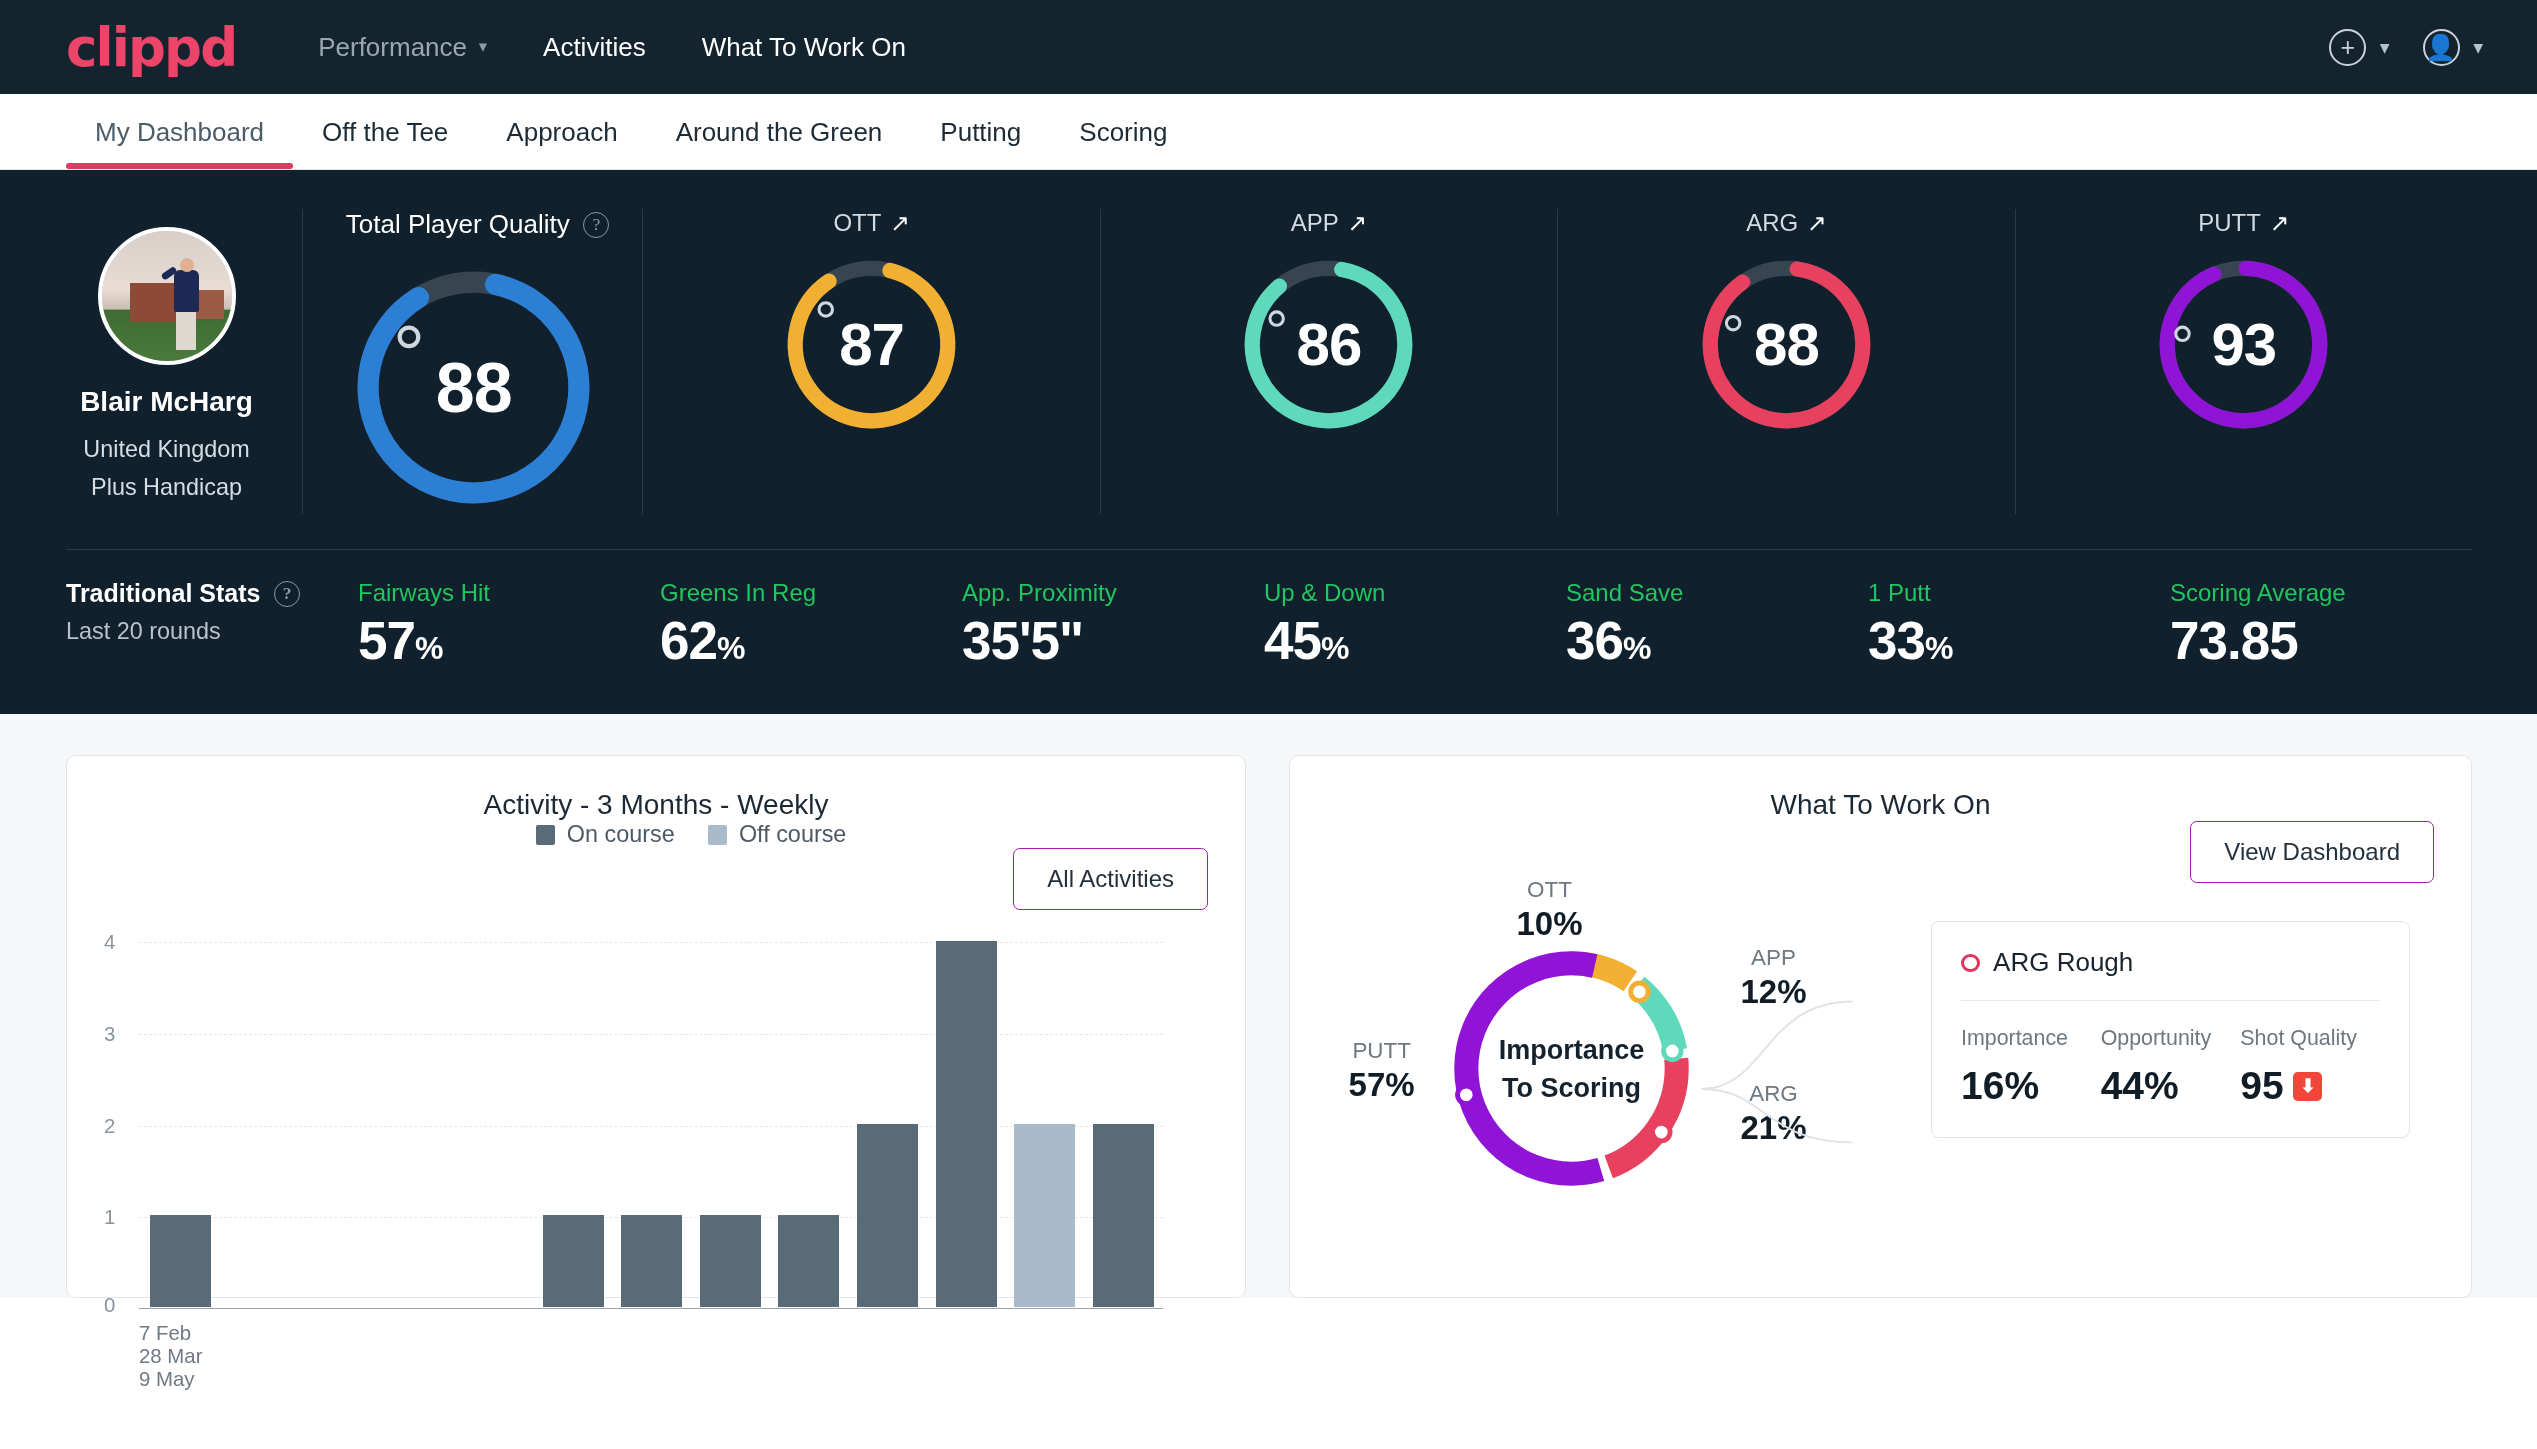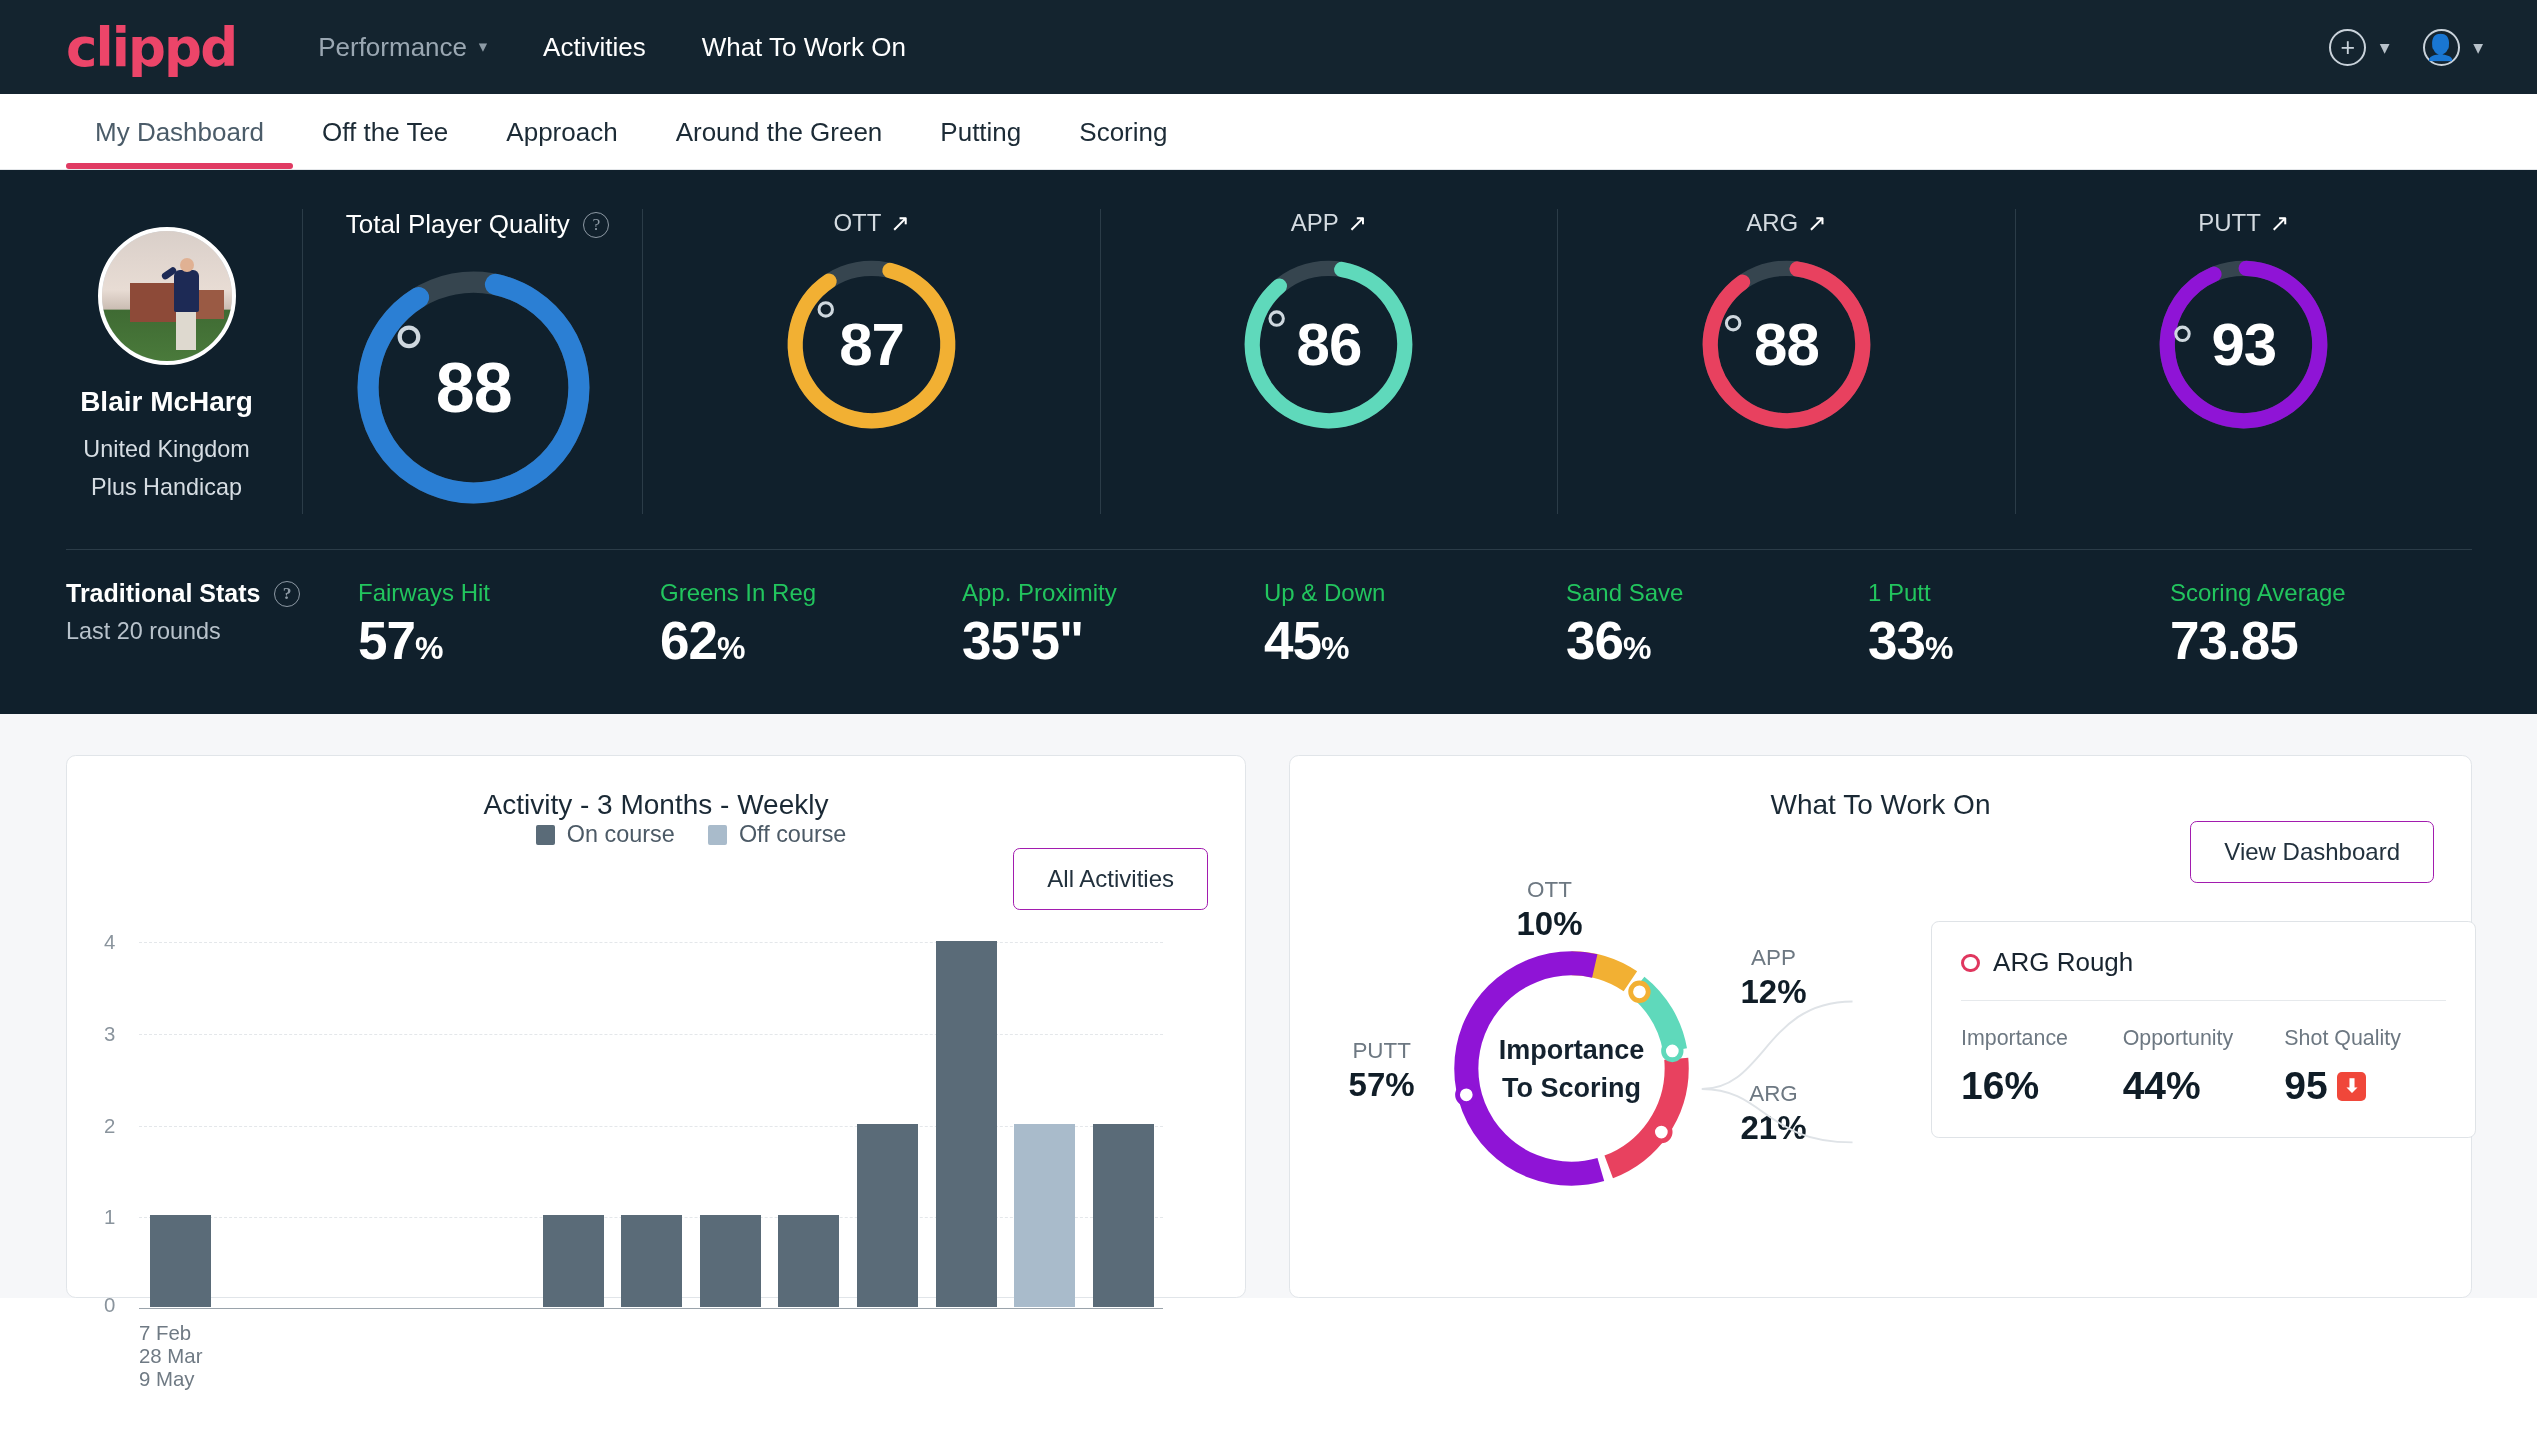--- a/index.html
+++ b/index.html
@@ -140,21 +140,21 @@
   .donut { position: absolute; left: 113px; top: 43px; width: 263px; height: 263px; }
   .donut-center {
     position: absolute; left: 0; right: 0; top: 50%; transform: translateY(-50%);
     text-align: center; font-size: 27px; font-weight: 700; color: #14222e; line-height: 1.42;
   }
   .dlab { position: absolute; text-align: center; }
   .dlab .k { font-size: 22.4px; color: #6d7882; }
   .dlab .v { font-size: 33px; font-weight: 700; color: #101d27; margin-top: 1.9px; }
 
   .detail {
-    position: absolute; left: 604px; top: 27px; width: 545px;
+    position: absolute; left: 604px; top: 27px; width: 479px;
     border: 1px solid #dfe3e7; border-radius: 7.8px; padding: 25px 29px 29px 29px;
     background: #fff;
   }
   .detail-h { display: flex; align-items: center; gap: 13.6px; padding-bottom: 21.4px; border-bottom: 1px solid #e6e9ec; }
   .dot-ring { width: 18.5px; height: 18.5px; border-radius: 50%; border: 3.9px solid #e0365e; }
   .detail-h .t { font-size: 26px; color: #18242f; }
   .dcols { display: flex; padding-top: 25px; }
   .dcol { flex: 1; }
   .dcol .k { font-size: 21.4px; color: #6d7882; margin-bottom: 13.6px; }
   .dcol .v { font-size: 39px; font-weight: 700; color: #101d27; display: flex; align-items: center; gap: 9.7px; }

